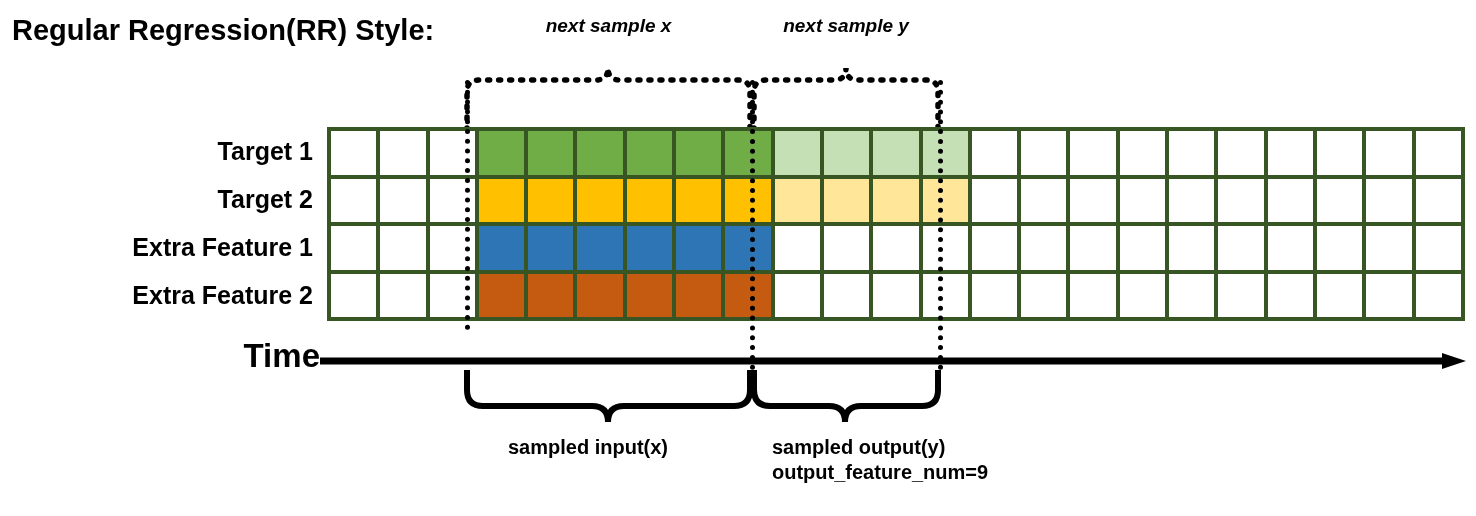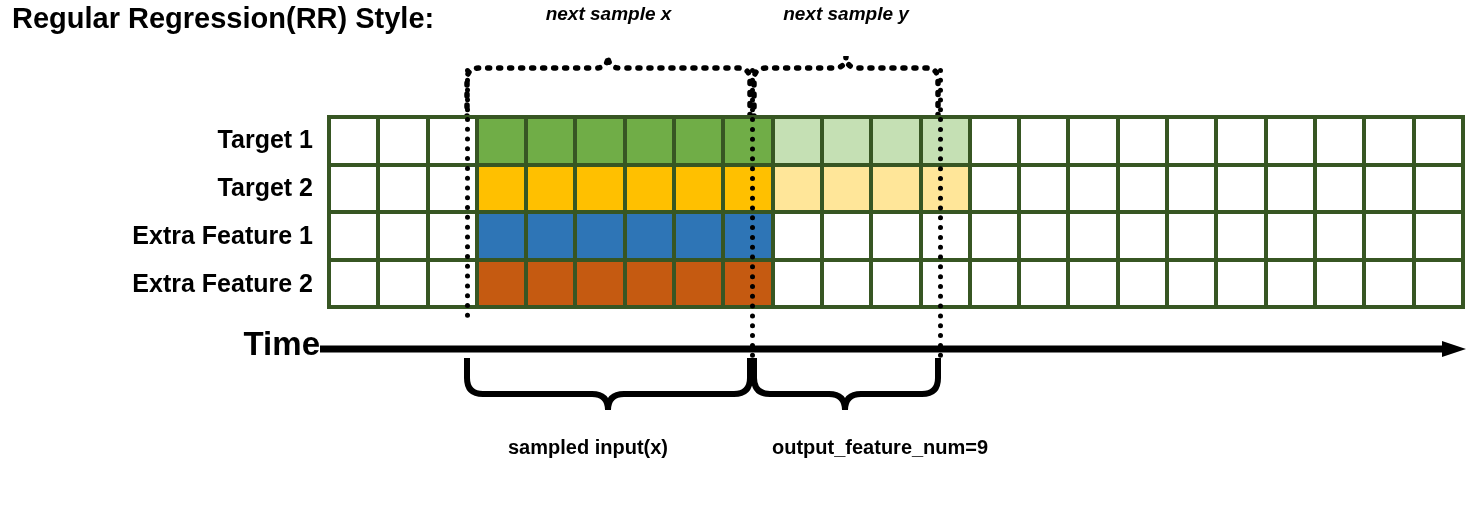--- a/index.html
+++ b/index.html
@@ -10,21 +10,21 @@
   body {
     width: 1476px;
     height: 516px;
     position: relative;
     overflow: hidden;
     font-family: "Liberation Sans", sans-serif;
     color: #000000;
   }
   #stage {
     position: absolute;
-    left: 0; top: 0;
+    left: 0; top: 12px;
     width: 1476px;
     height: 372px;
   }
   
   .title {
     position: absolute;
     left: 12px;
     top: 2px;
     font-size: 29px;
     font-weight: bold;
@@ -111,21 +111,20 @@
     height: 516px;
     pointer-events: none;
   }
   
   .note {
     position: absolute;
     font-size: 20px;
     font-weight: bold;
     line-height: 25px;
     white-space: nowrap;
-    margin-top: 12px;
   }
   #note-x { left: 508px; top: 423px; }
   #note-y { left: 772px; top: 423px; }
   .note div { display: block; }
 </style>
 </head>
 <body>
 
 <div id="stage">
 
@@ -263,16 +262,17 @@
 
     <path d="M467,358 L467,378 Q467,394 483,394 L592,394 Q608,394 608,410 Q608,394 624,394 L734,394 Q750,394 750,378 L750,358" fill="none" stroke="#000000" stroke-width="6" stroke-linecap="butt"></path>
 
     <path d="M754,358 L754,378 Q754,394 770,394 L829,394 Q845,394 845,410 Q845,394 861,394 L922,394 Q938,394 938,378 L938,358" fill="none" stroke="#000000" stroke-width="6" stroke-linecap="butt"></path>
   </svg>
 
   <div class="note" id="note-x">
     <div>sampled input(x)</div>
   </div>
   <div class="note" id="note-y">
+    <div>sampled output(y)</div>
     <div>output_feature_num=9</div>
   </div>
 
 </div>
 
 </body></html>

